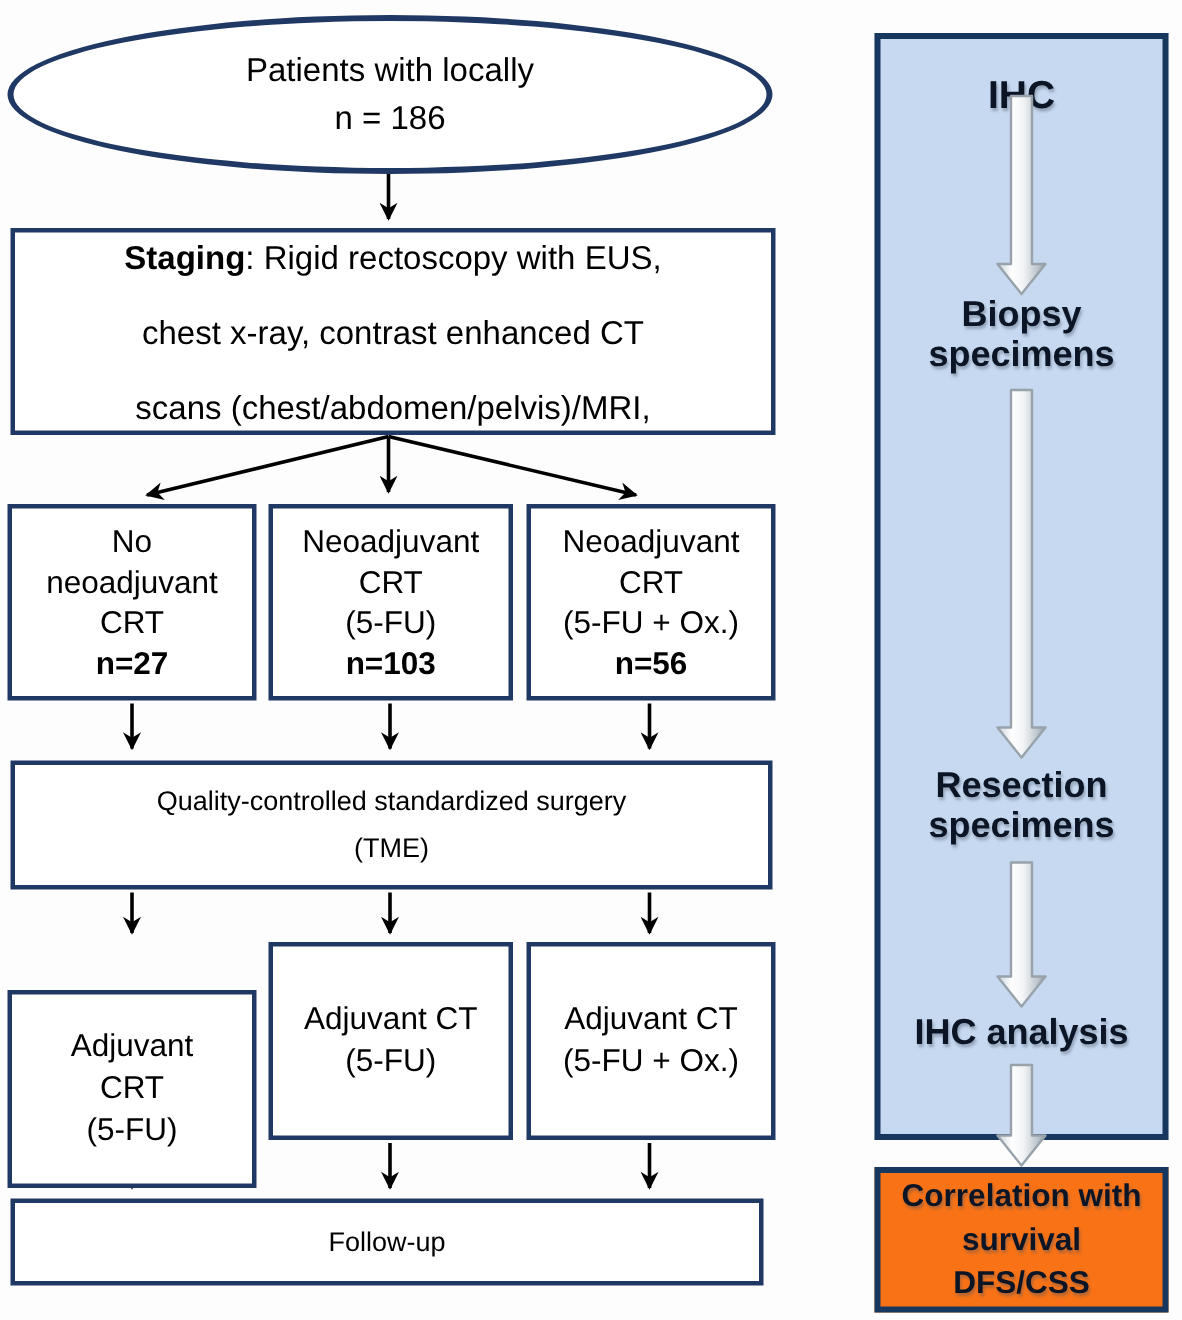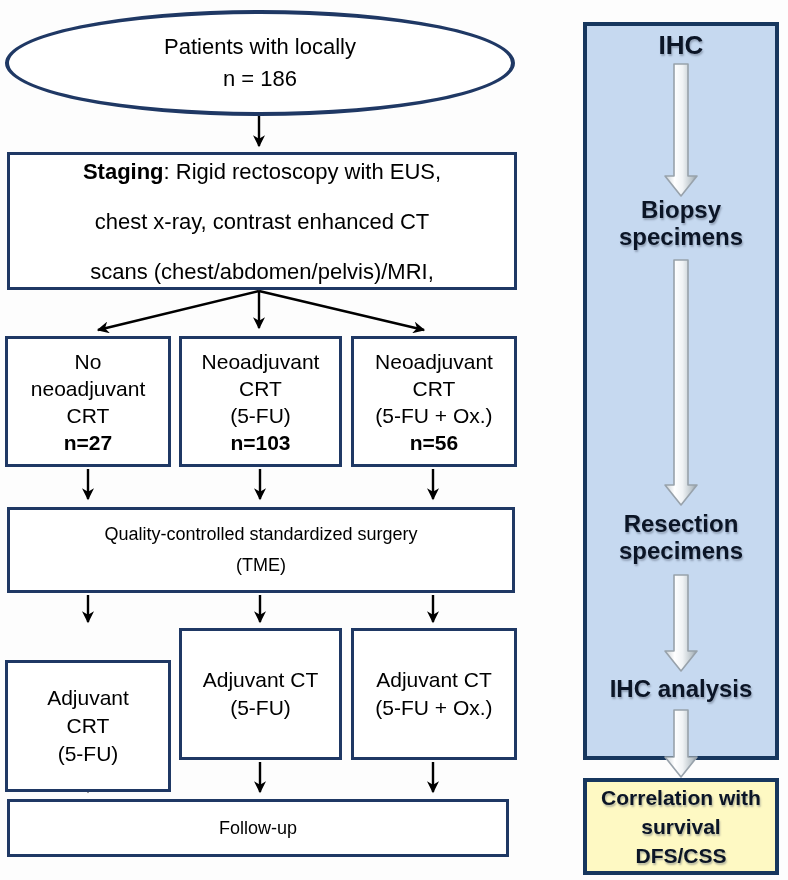--- a/index.html
+++ b/index.html
@@ -24,31 +24,31 @@
   .connectors { position:absolute; left:0; top:0; pointer-events:none; }
   
   .panel {
     position:absolute; box-sizing:border-box;
     left:583px; top:22px; width:196px; height:738px;
     background:#c6d9f0; border:4px solid #17375e;
   }
   .outcome {
     position:absolute; box-sizing:border-box;
     left:583px; top:778px; width:196px; height:97px;
-    background:#fef9c3; border:4px solid #17375e;
+    background:#f97316; border:4px solid #17375e;
     display:flex; flex-direction:column; justify-content:center; align-items:center;
     text-align:center; font-size:21px; line-height:29px; font-weight:600;
     color:#0b1526; text-shadow:1px 2px 2px rgba(70,80,100,0.40);
   }
   .step {
     position:absolute; left:585px; width:192px; text-align:center;
     font-weight:600; color:#0b1526;
     text-shadow:1px 2px 2px rgba(70,80,100,0.40);
   }
-  .step-ihc      { top:30px;  font-size:26px; line-height:30px; }
+  .step-ihc      { top:48px;  font-size:26px; line-height:30px; }
   .step-two-line { font-size:24px; line-height:27px; }
   .step-biopsy   { top:196px; }
   .step-resection{ top:510px; }
   .step-analysis { top:674px; font-size:24px; line-height:30px; }
 </style>
 </head>
 <body>
 
 <div class="canvas">
 

